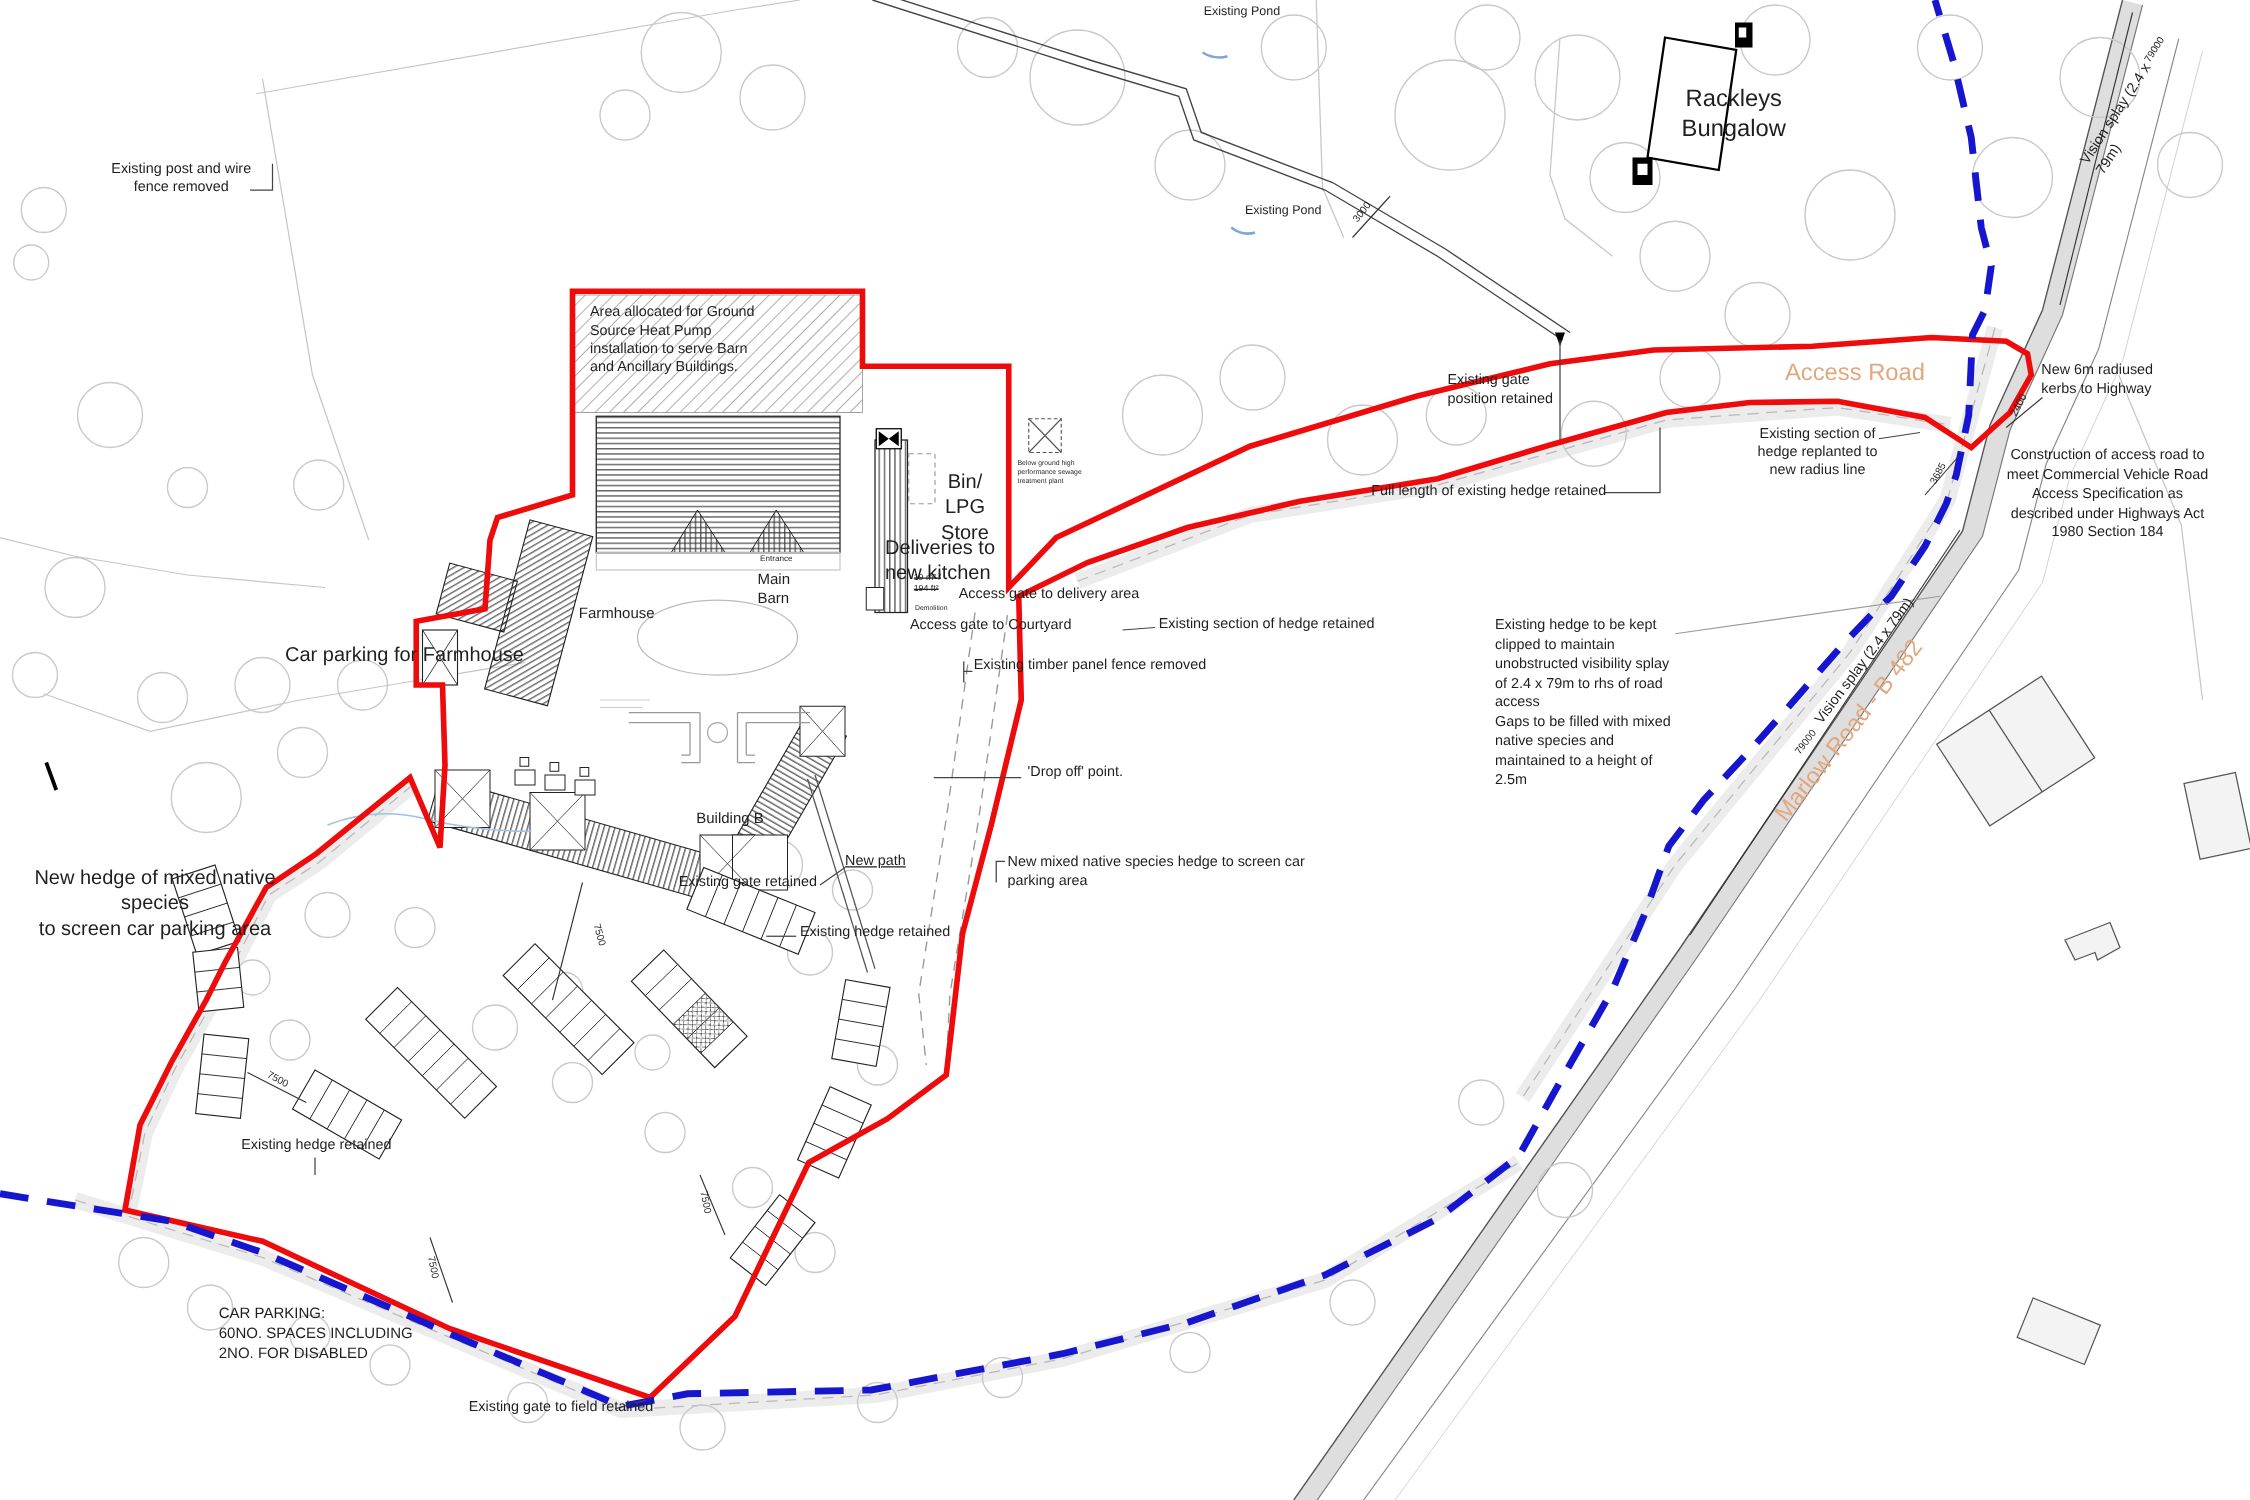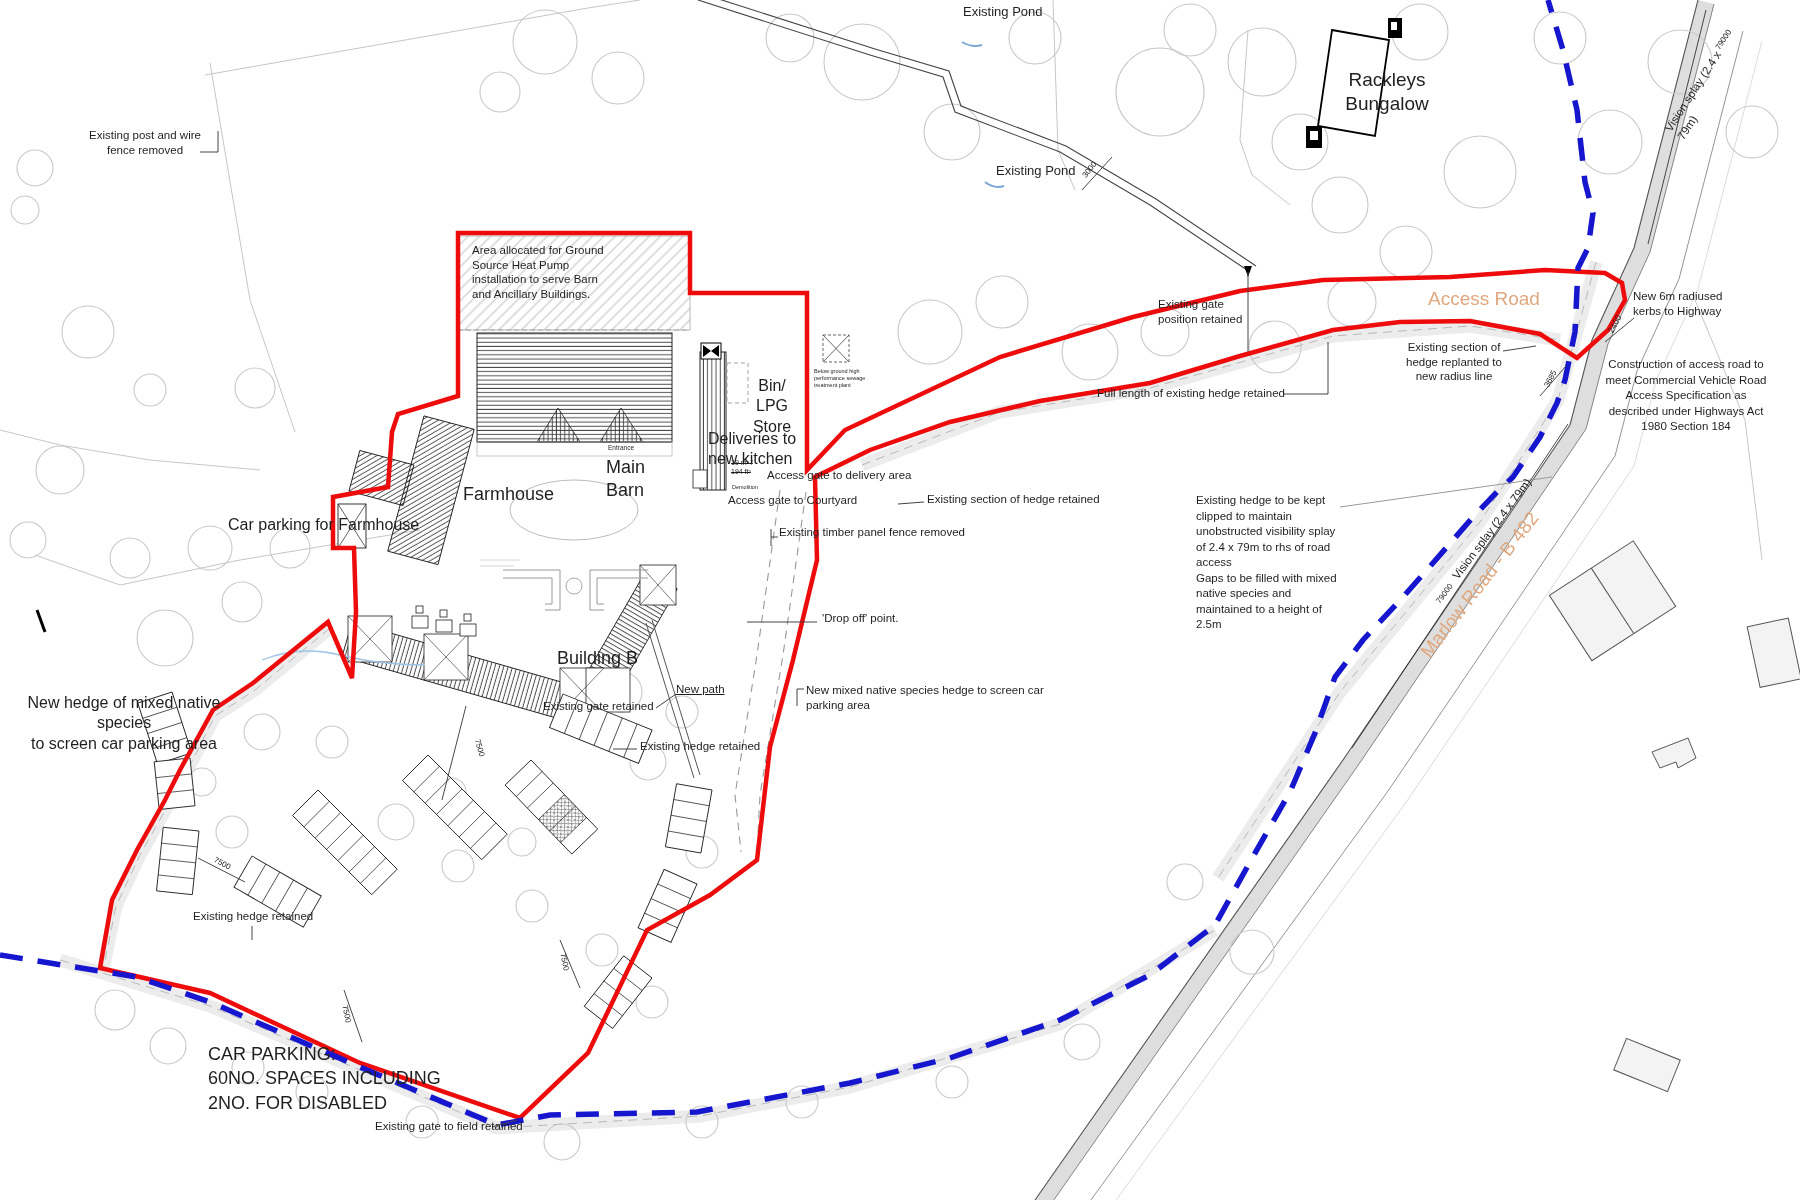--- a/index.html
+++ b/index.html
@@ -1,23 +1,23 @@
 <!DOCTYPE html>
 <html><head>
 <meta charset="utf-8">
 <style>
   html,body{margin:0;padding:0;background:#ffffff;}
   .stage{position:relative;width:1800px;height:1200px;background:#fff;overflow:hidden;
          font-family:"Liberation Sans",sans-serif;color:#1f1f1f;}
   svg{position:absolute;left:0;top:0;}
   .lbl{position:absolute;font-size:11.5px;line-height:1.28;white-space:pre-line;color:#1f1f1f;z-index:5;}
   .c{text-align:center;}
-  .s95{font-size:13px;}
+  .s95{font-size:10px;}
   .s12{font-size:16px;}
-  .s125{font-size:18px;}
+  .s125{font-size:12px;}
   .s19{font-size:19px;}
   .s8{font-size:8px;}
   .s85{font-size:8.5px;}
   .s55{font-size:5.5px;line-height:1.25;}
   .s65{font-size:6.5px;}
   .s7{font-size:7px;}
   .tan{color:#e0a87e;}
   .ctr{transform:translate(-50%,-50%);}
   .strike{text-decoration:line-through;text-decoration-thickness:1px;}
 </style>
@@ -436,21 +436,21 @@
 <div class="lbl s125" style="left:557px;top:615px;margin-top:32px;">Building B</div>
 <div class="lbl" style="left:822px;top:611px;">'Drop off' point.</div>
 <div class="lbl" style="left:676px;top:682px;text-decoration:underline;">New path</div>
 <div class="lbl" style="left:806px;top:683px;">New mixed native species hedge to screen car
 parking area</div>
 <div class="lbl" style="left:543px;top:699px;">Existing gate retained</div>
 <div class="lbl" style="left:640px;top:739px;">Existing hedge retained</div>
 <div class="lbl s12 c" style="left:20px;top:693px;width:208px;">New hedge of mixed native species
 to screen car parking area</div>
 <div class="lbl" style="left:193px;top:909px;">Existing hedge retained</div>
-<div class="lbl s125" style="left:175px;top:1042px;line-height:1.35;margin-left:33px;">CAR PARKING:
+<div class="lbl s125" style="left:175px;top:1042px;line-height:1.35;">CAR PARKING:
 60NO. SPACES INCLUDING
 2NO. FOR DISABLED</div>
 <div class="lbl" style="left:375px;top:1119px;">Existing gate to field retained</div>
 <div class="lbl s19 tan ctr" style="left:1480px;top:585px;transform:translate(-50%,-50%) rotate(-52deg);">Marlow Road - B 482</div>
 <div class="lbl ctr" style="left:1701px;top:93px;transform:translate(-50%,-50%) rotate(-57deg);">Vision splay (2.4 x 79m)</div>
 <div class="lbl ctr" style="left:1492px;top:529px;transform:translate(-50%,-50%) rotate(-53deg);">Vision splay (2.4 x 79m)</div>
 <div class="lbl s8 ctr" style="left:1724px;top:40px;transform:translate(-50%,-50%) rotate(-57deg);">79000</div>
 <div class="lbl s8 ctr" style="left:1445px;top:594px;transform:translate(-50%,-50%) rotate(-53deg);">79000</div>
 <div class="lbl s85 ctr" style="left:1615px;top:324px;transform:translate(-50%,-50%) rotate(-62deg);">2400</div>
 <div class="lbl s8 ctr" style="left:1551px;top:379px;transform:translate(-50%,-50%) rotate(-62deg);">3685</div>

